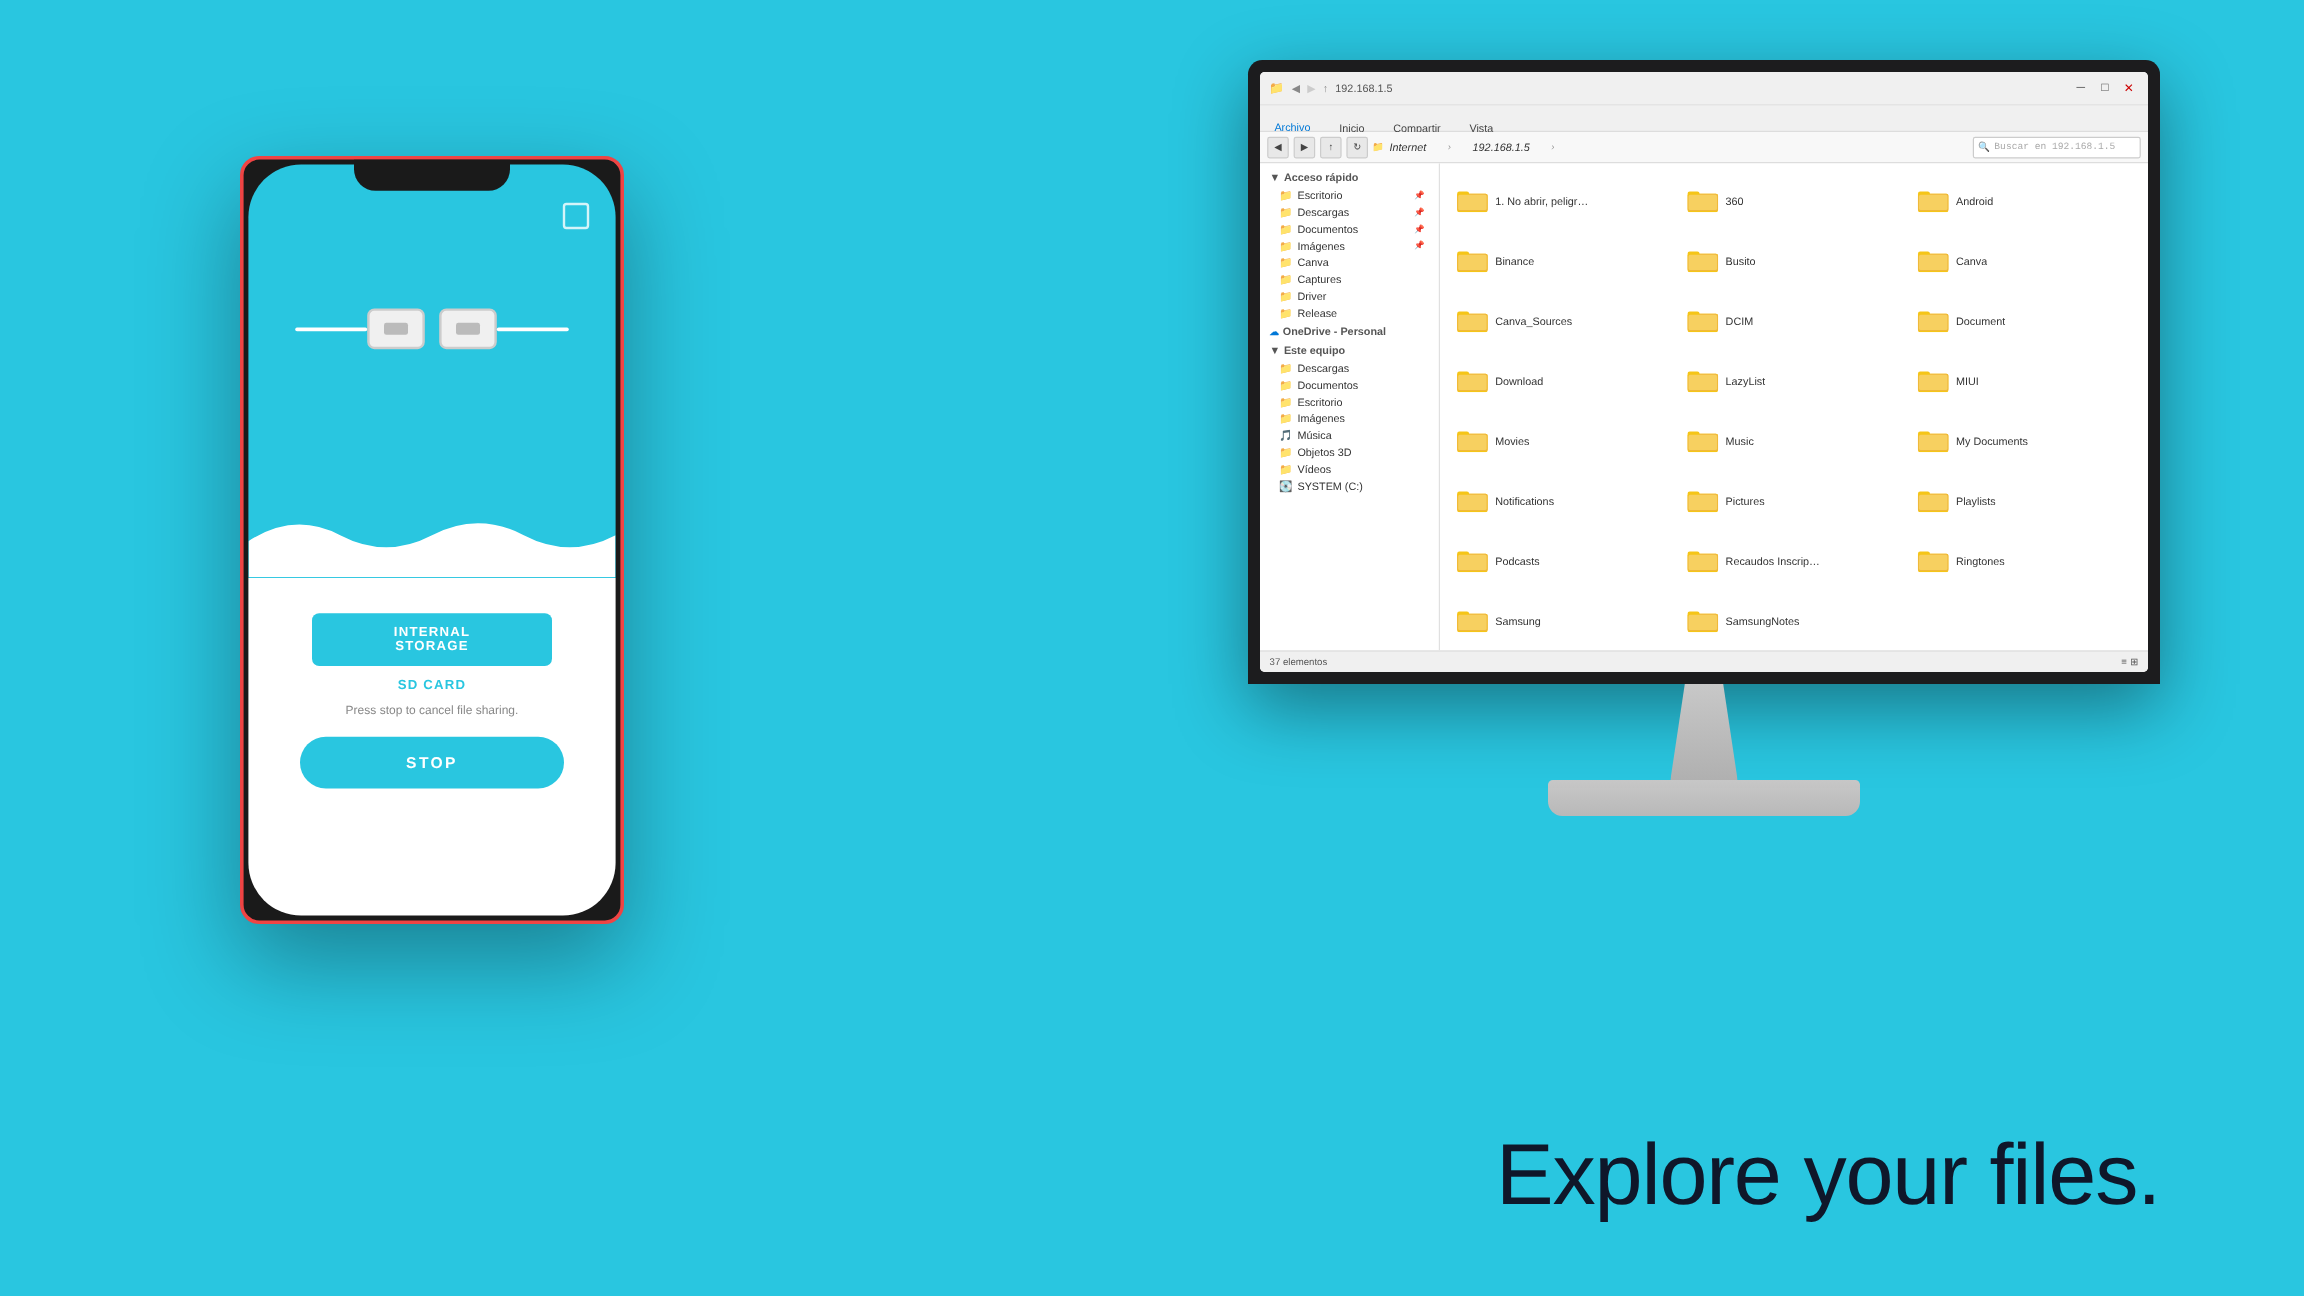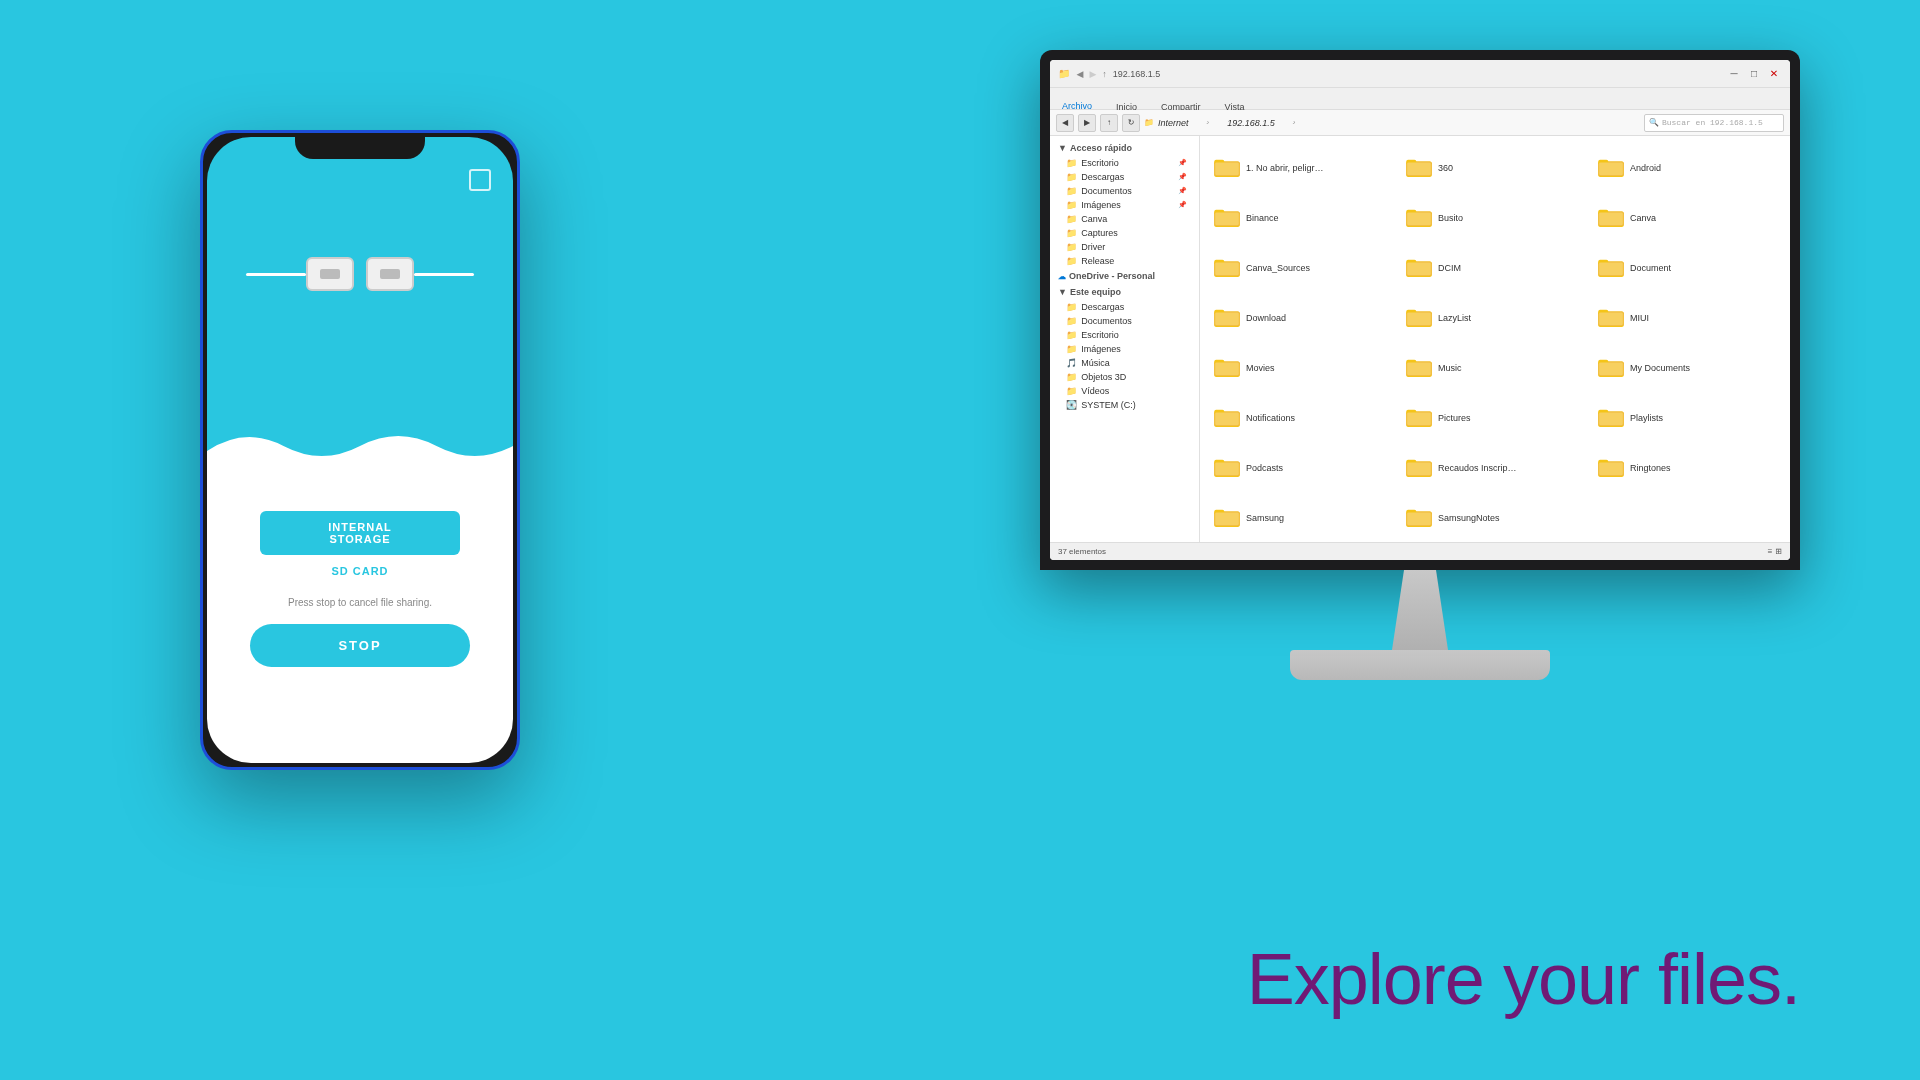--- a/index.html
+++ b/index.html
@@ -10,41 +10,41 @@
       font-family: 'Segoe UI', Arial, sans-serif;
       overflow: hidden;
       position: relative;
     }
 
     
     .tagline {
       position: absolute;
       bottom: 60px;
       right: 120px;
-      color: #701a75;
+      color: #0f172a;
       font-size: 72px;
       font-weight: 300;
       letter-spacing: -1px;
       white-space: nowrap;
     }
 
     
     .phone-wrapper {
       position: absolute;
       left: 200px;
       top: 130px;
       width: 320px;
       height: 640px;
     }
     .phone-frame {
       width: 100%;
       height: 100%;
       background: #1a1a1a;
-      border-radius: 32px;
-      border: 3px solid #1d4ed8;
+      border-radius: 16px;
+      border: 3px solid #ef4444;
       position: relative;
       overflow: hidden;
       box-shadow: 0 30px 80px rgba(0,0,0,0.35);
     }
     .phone-notch {
       position: absolute;
       top: 0;
       left: 50%;
       transform: translateX(-50%);
       width: 130px;
@@ -166,21 +166,20 @@
       border: none;
       font-size: 11px;
       font-weight: 600;
       letter-spacing: 1px;
       cursor: pointer;
     }
     .phone-cancel-text {
       font-size: 10px;
       color: #888;
       text-align: center;
-      margin-top: 10px;
       padding: 0 20px;
     }
     .btn-stop {
       background: #29c6e0;
       color: #fff;
       border: none;
       border-radius: 30px;
       padding: 14px 0;
       font-size: 13px;
       font-weight: 700;

